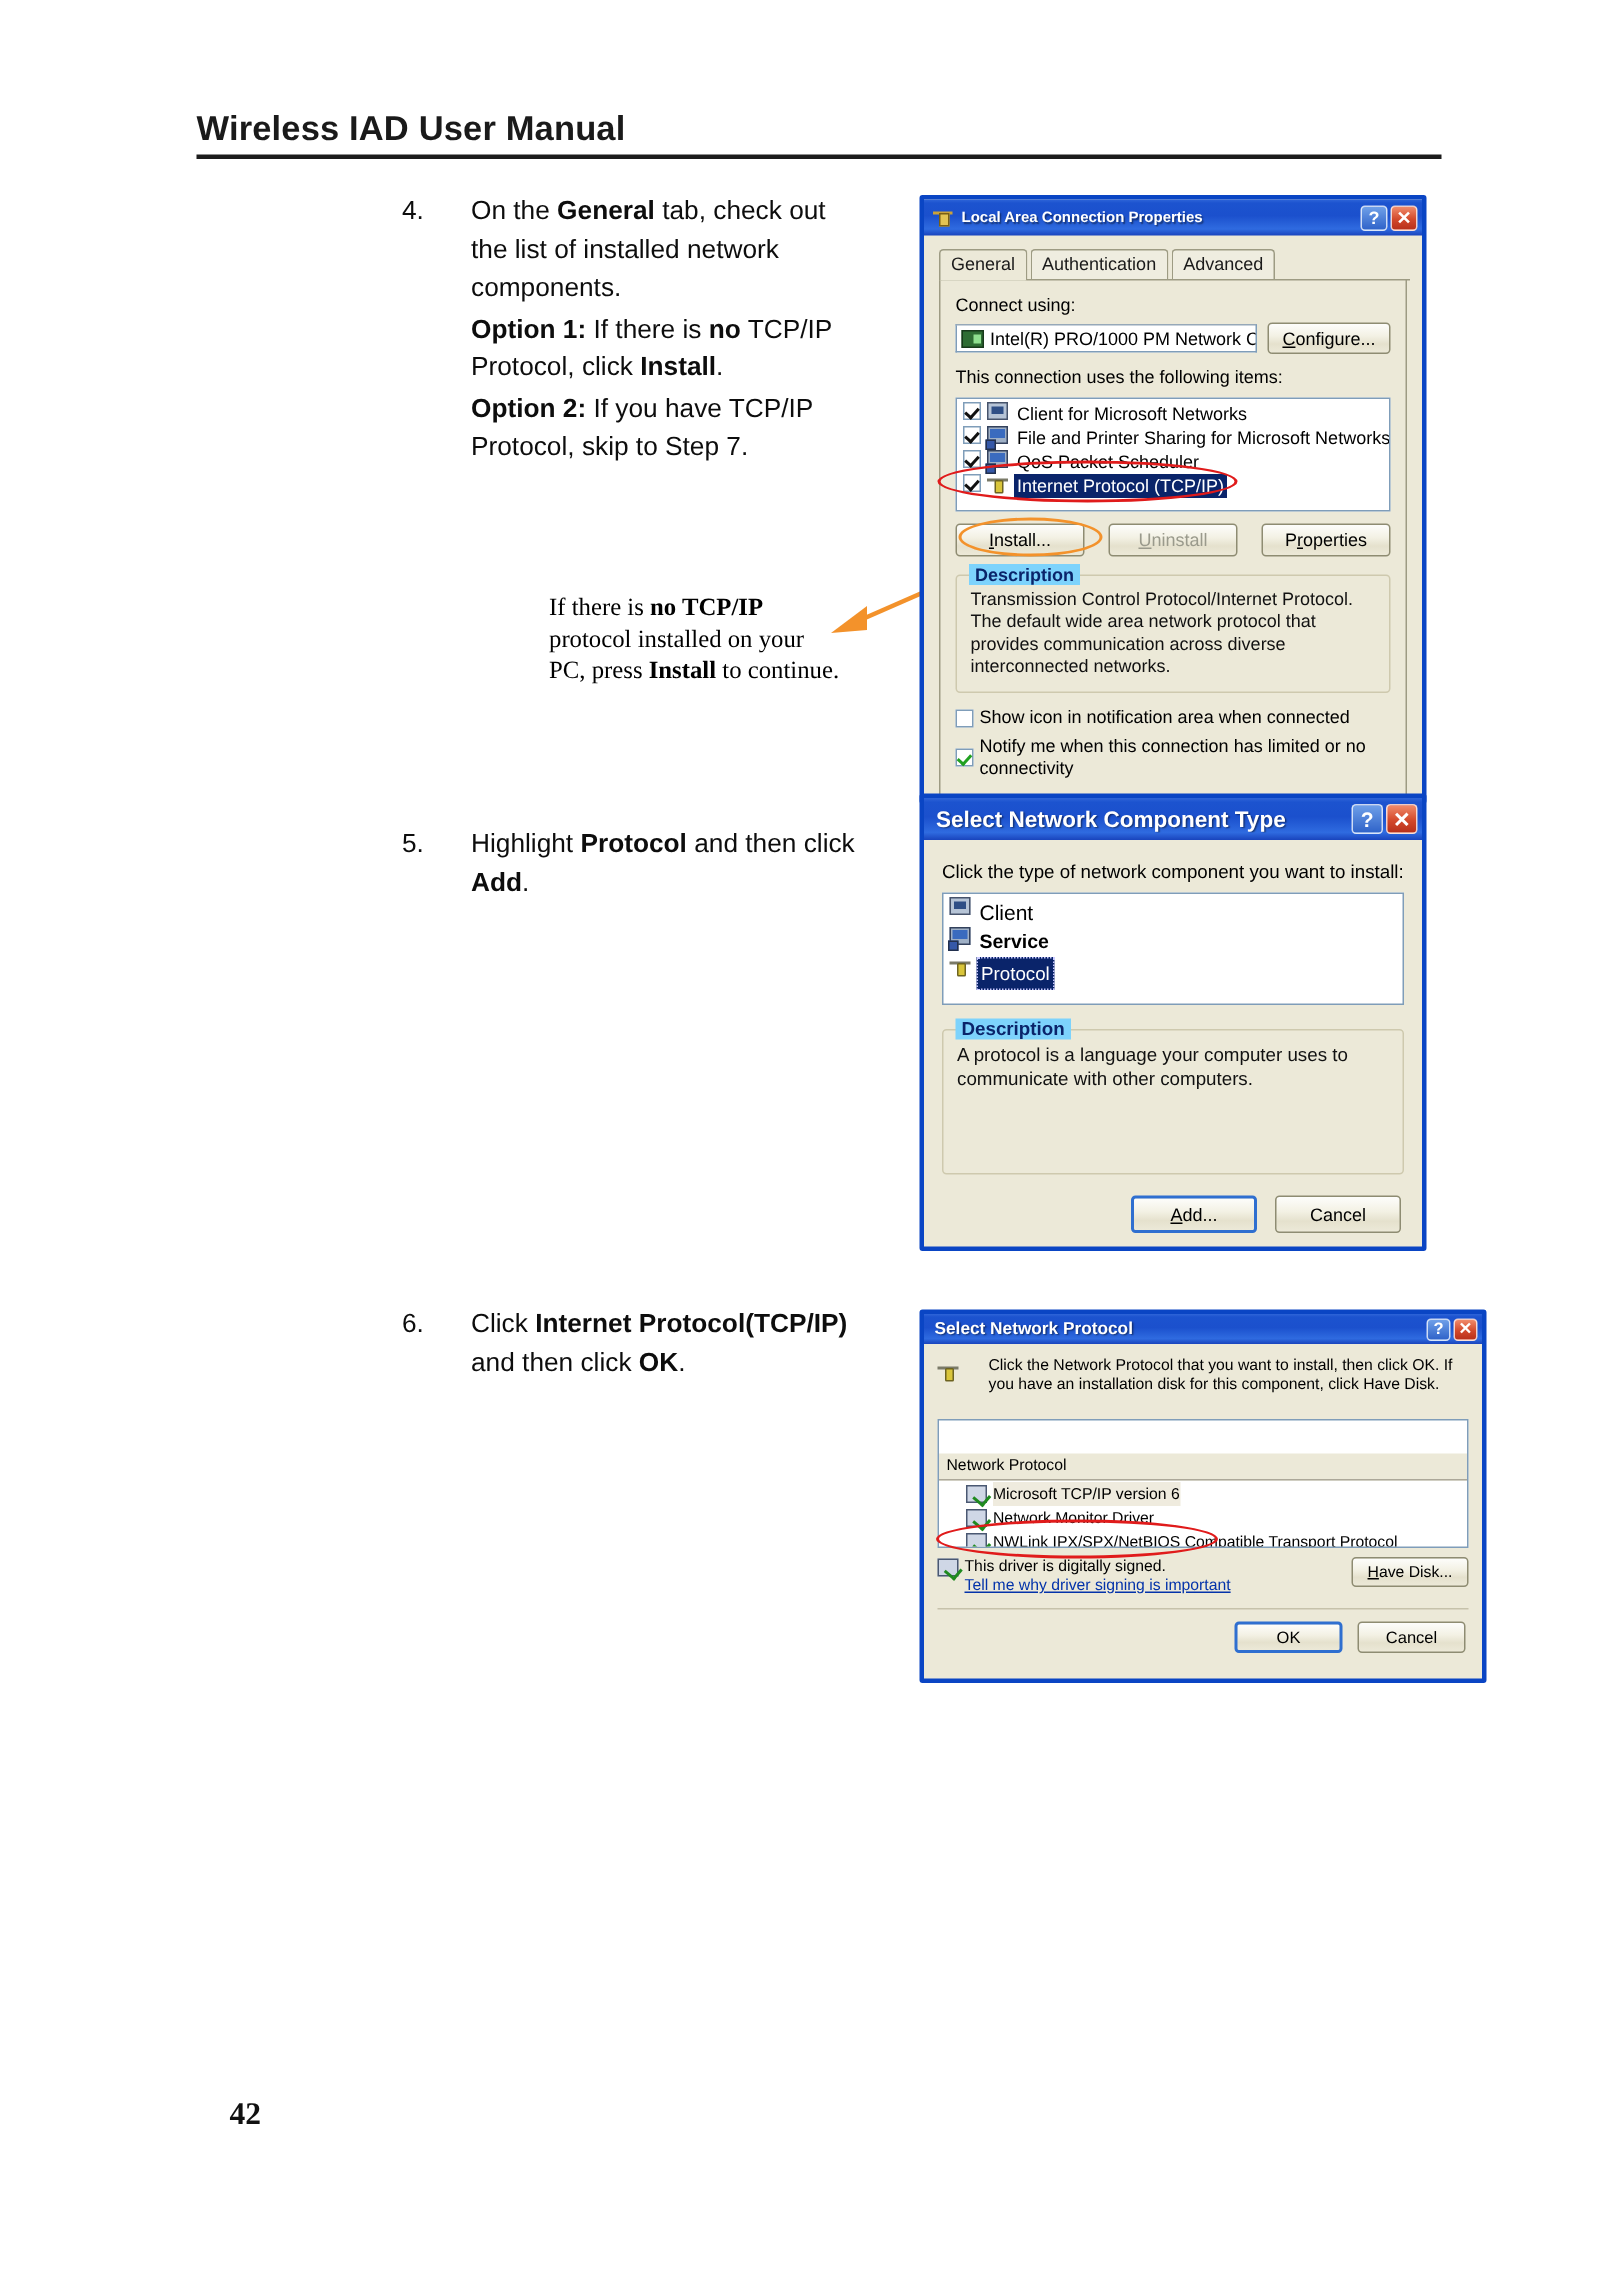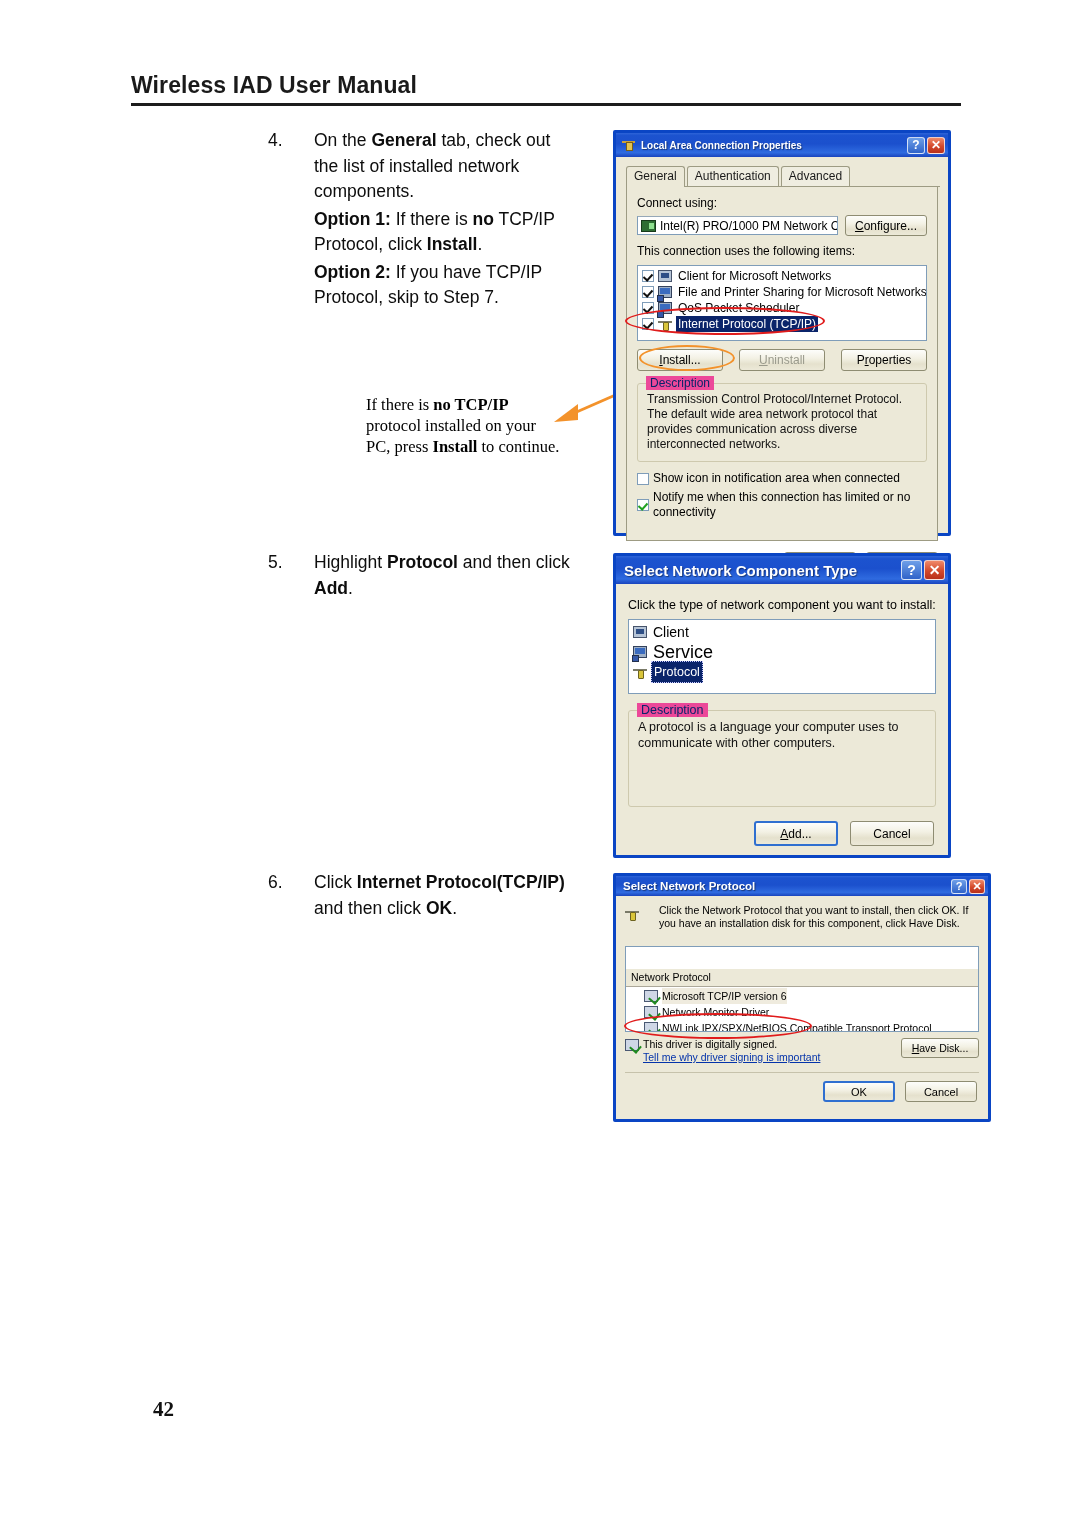--- a/index.html
+++ b/index.html
@@ -194,21 +194,21 @@
 
   .xp-listbox {
     background: #fff;
     border: 1px solid #7f9db9;
     box-sizing: border-box;
     padding: 2px 2px;
     overflow: hidden;
   }
   .list-row {
     display: flex;
-    align-items: center;
+    align-items: flex-start;
     font-size: 12px;
     height: 16px;
     line-height: 16px;
     white-space: nowrap;
     padding-left: 2px;
   }
   .list-row .lr-text { padding: 0 2px; }
   .list-row.selected .lr-text {
     background: #0A246A;
     color: #fff;
@@ -263,25 +263,26 @@
   .xp-group {
     border: 1px solid #cec9ae;
     border-radius: 3px;
     padding: 8px 9px 9px 9px;
     position: relative;
     margin-top: 9px;
   }
   .xp-group > .gb-legend {
     position: absolute;
     top: -8px; left: 8px;
-    background: #ec4899;
+    background: #7dd3fc;
     padding: 0 4px;
     font-size: 12px;
     color: #0A246A;
     line-height: 14px;
+    font-weight: bold;
   }
   .gb-text { font-size: 12px; line-height: 15px; color: #111; }
 
   
   .ic { position: relative; flex: 0 0 auto; margin-right: 4px; }
   .ic-monitor {
     width: 14px; height: 12px;
     background: #b6c4d6;
     border: 1px solid #46536b;
     box-sizing: border-box;
@@ -519,40 +520,40 @@
     <div class="xp-btnrow" style="justify-content:flex-end;gap:10px;margin-top:10px;padding-right:2px;">
       <div class="xp-btn" style="min-width:72px;">OK</div>
       <div class="xp-btn" style="min-width:72px;">Cancel</div>
     </div>
   </div>
 </div>
 
 <div class="ellipse red" style="left:625px; top:307px; width:196px; height:24px;"></div>
 <div class="ellipse orange" style="left:639px; top:345px; width:92px; height:22px;"></div>
 
-<div class="xp-dialog" id="dialog-2" style="left:613px; top:553px; width:338px; height:305px;">
+<div class="xp-dialog" id="dialog-2" style="left:613px; top:529px; width:338px; height:305px;">
   <div class="xp-titlebar" style="height:28px;">
     <span class="tb-text" style="font-size:15px;padding-left:3px;">Select Network Component Type</span>
     <span class="tb-btns">
       <span class="tb-btn tb-help" style="width:21px;height:20px;font-size:14px;">?</span>
       <span class="tb-btn tb-close" style="width:21px;height:20px;font-size:14px;">✕</span>
     </span>
   </div>
 
   <div class="xp-body" style="padding:14px 12px 10px 12px;">
     <div class="lbl" style="font-size:12.5px;">Click the type of network component you want to install:</div>
 
     <div class="xp-listbox mt6" style="height:75px;">
       <div class="list-row" style="height:20px;line-height:20px;">
         <span class="ic ic-monitor"></span>
         <span class="lr-text" style="font-size:14px;">Client</span>
       </div>
       <div class="list-row" style="height:20px;line-height:20px;">
         <span class="ic ic-monitor2"></span>
-        <span class="lr-text" style="font-size:18px;">Service</span>
+        <span class="lr-text" style="font-size:13px;font-weight:bold;">Service</span>
       </div>
       <div class="list-row selected" style="height:20px;line-height:20px;">
         <span class="ic ic-proto"></span>
         <span class="lr-text" style="font-size:12.5px;border:1px dotted #c9c9ff;">Protocol</span>
       </div>
     </div>
 
     <div class="xp-group" style="margin-top:16px;height:78px;">
       <span class="gb-legend" style="font-size:12.5px;">Description</span>
       <div class="gb-text" style="font-size:12.5px;line-height:16px;">A protocol is a language your computer uses to communicate with other computers.</div>

